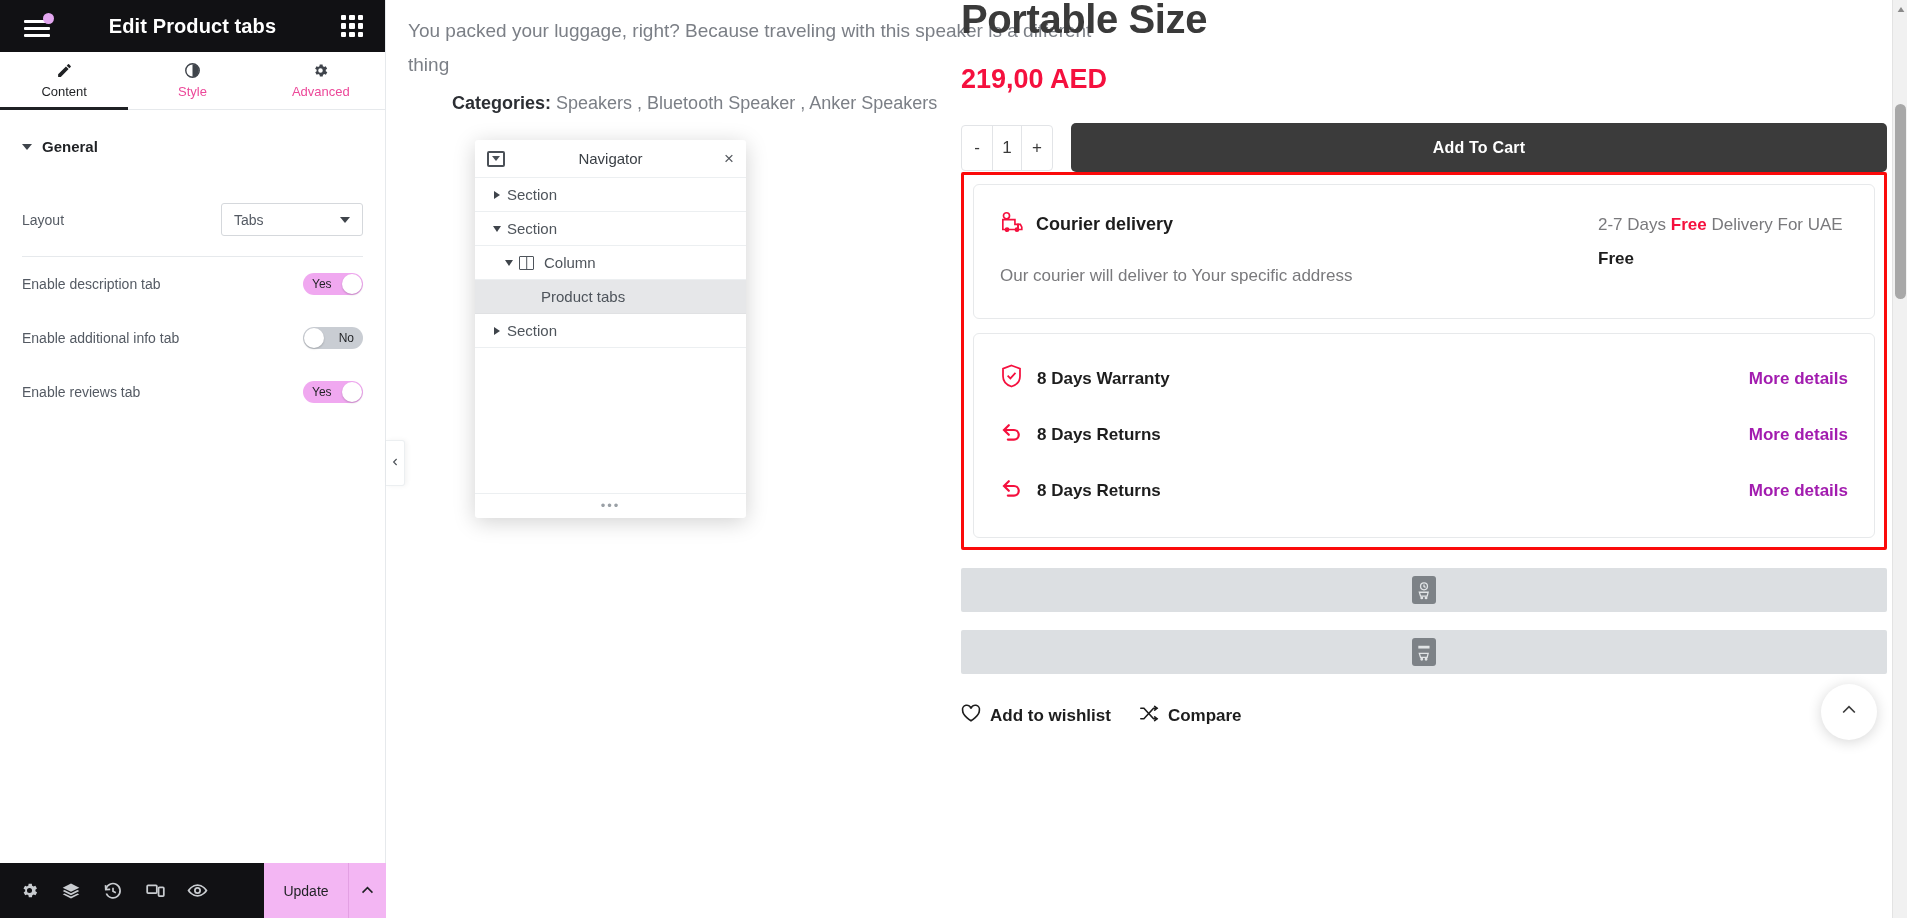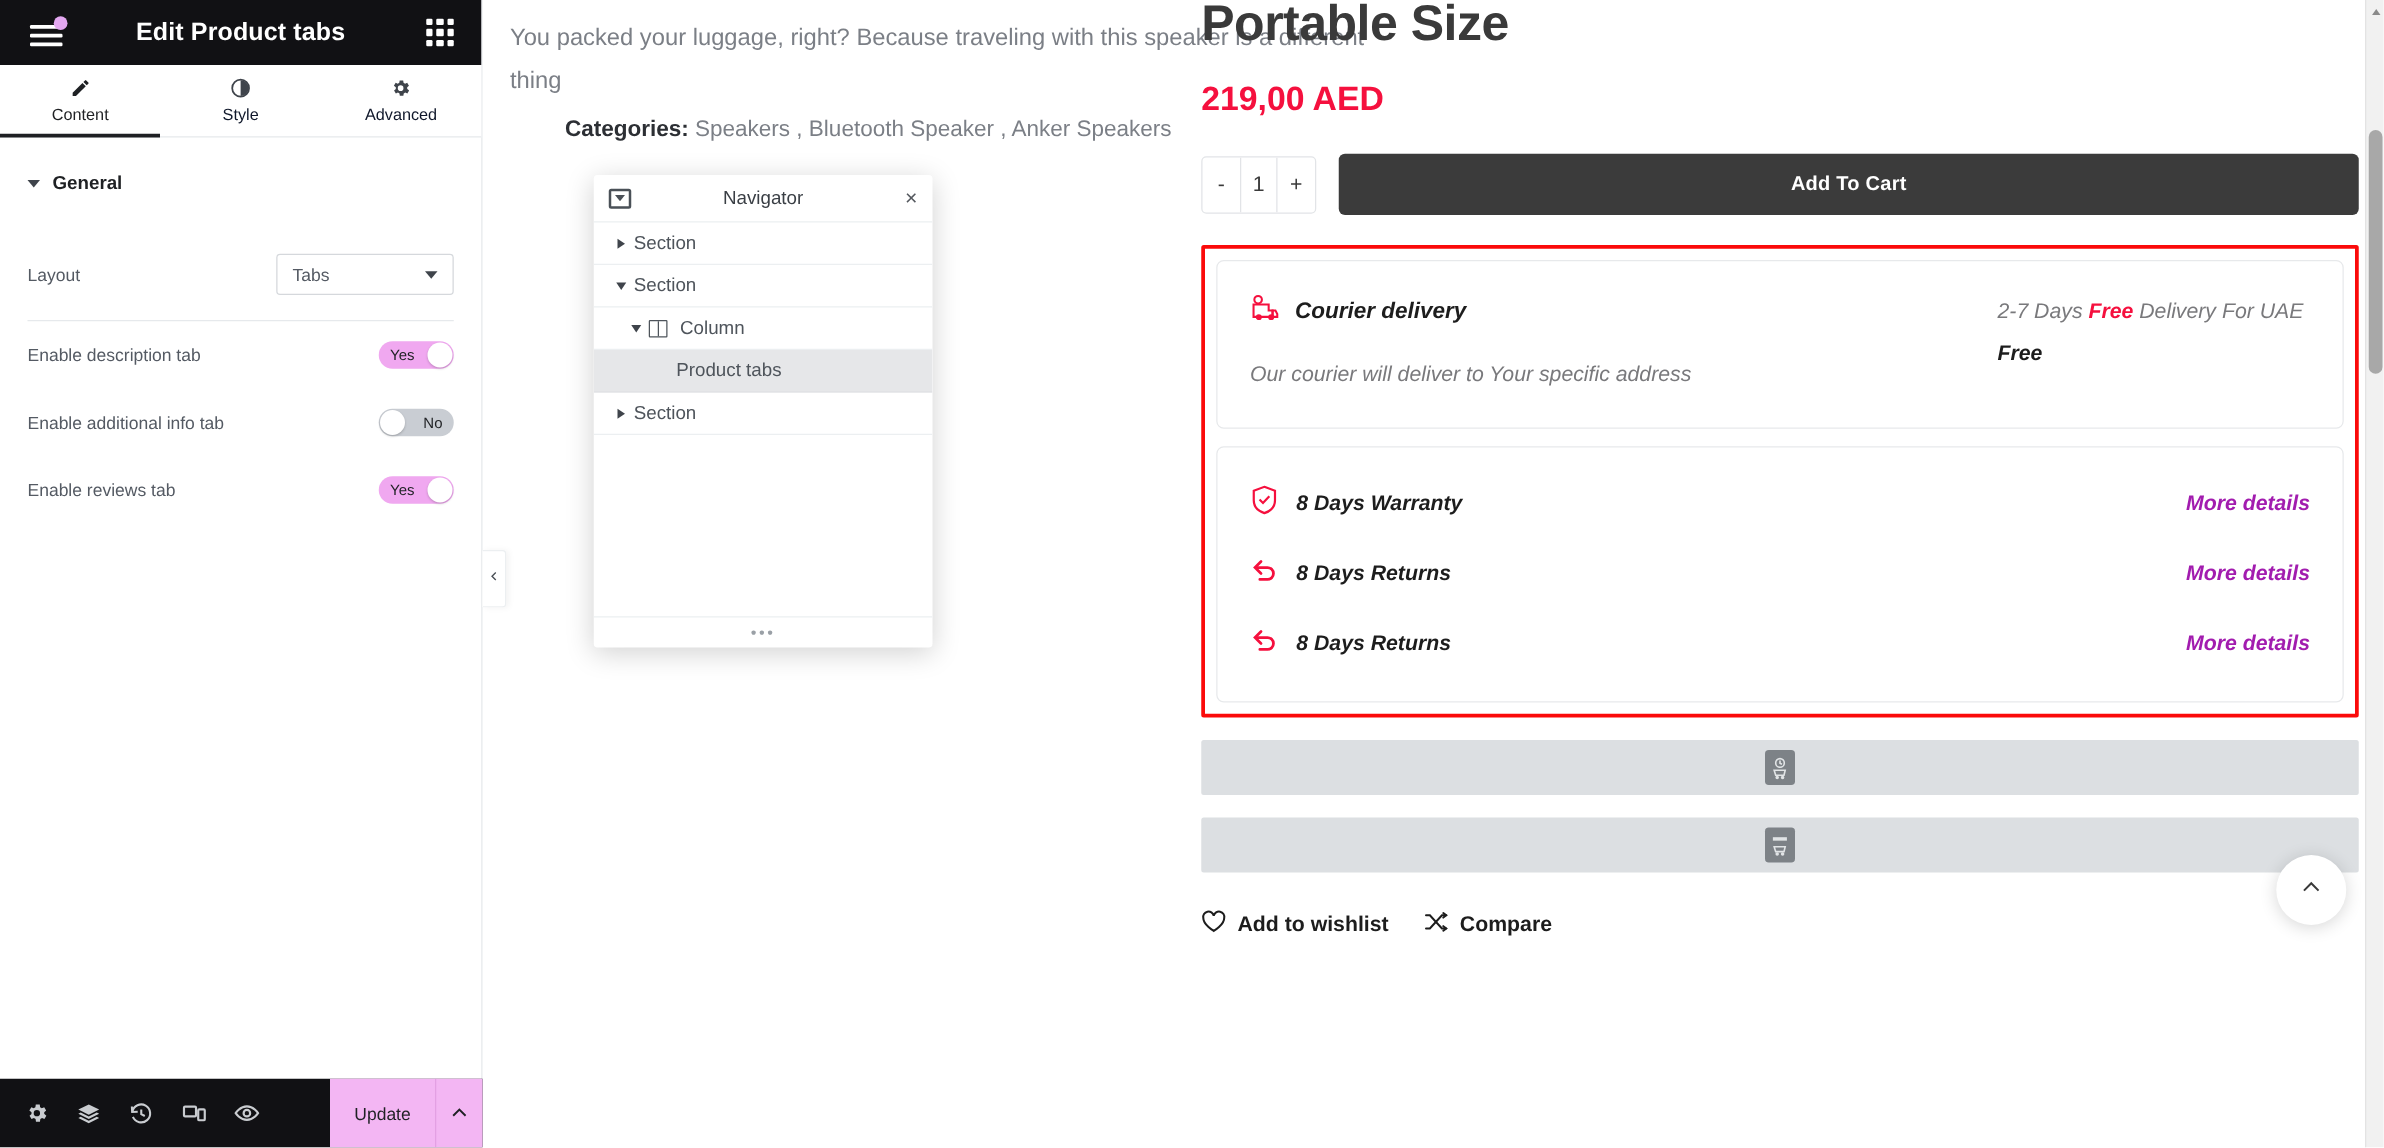--- a/index.html
+++ b/index.html
@@ -50,21 +50,21 @@
     gap: 3px; cursor: pointer; z-index: 2; }
   .apps-grid span { background: #fff; border-radius: 1px; }
 
   .panel-tabs {
     display: flex; height: 58px; border-bottom: 1px solid #e6e9ec;
     background: #fff;
   }
   .ptab {
     flex: 1; display: flex; flex-direction: column; align-items: center;
     justify-content: center; gap: 5px; cursor: pointer;
-    color: #0f172a; font-size: 13px; position: relative;
+    color: #ec4899; font-size: 13px; position: relative;
   }
   .ptab.active { color: #1f2124; }
   .ptab.active::after {
     content: ""; position: absolute; left: 0; right: 0; bottom: -1px;
     height: 3px; background: #1f2124;
   }
   .ptab svg { display: block; }
 
   .panel-body { padding: 0 22px; }
   .section-head {
@@ -235,22 +235,22 @@
     font-size: 17px; color: #3a3a3a; cursor: pointer; user-select: none;
   }
   .qty .qv { border-left: 1px solid #e2e4e7; border-right: 1px solid #e2e4e7; cursor: text; }
   .atc {
     flex: 1; height: 49px; background: #3b3b3b; color: #fff; border: none;
     border-radius: 5px; font-size: 16px; font-weight: bold; cursor: pointer;
     font-family: "Liberation Sans", sans-serif; letter-spacing: .2px;
   }
 
   .redbox {
-    margin-top: 24px; border: 3px solid #fb0a0a; border-radius: 2px;
-    padding: 9px; background: #fff; font-style: italic;
+    border: 3px solid #fb0a0a; border-radius: 2px;
+    padding: 9px; background: #fff;
   }
   .infocard {
     border: 1px solid #e7e9eb; border-radius: 6px; padding: 26px 26px 28px 26px;
     display: flex;
   }
   .infocard + .infocard { margin-top: 14px; }
   .ic-left { flex: 1; padding-right: 18px; }
   .ic-right { width: 250px; }
   .courier-head {
     display: flex; align-items: center; gap: 12px;

